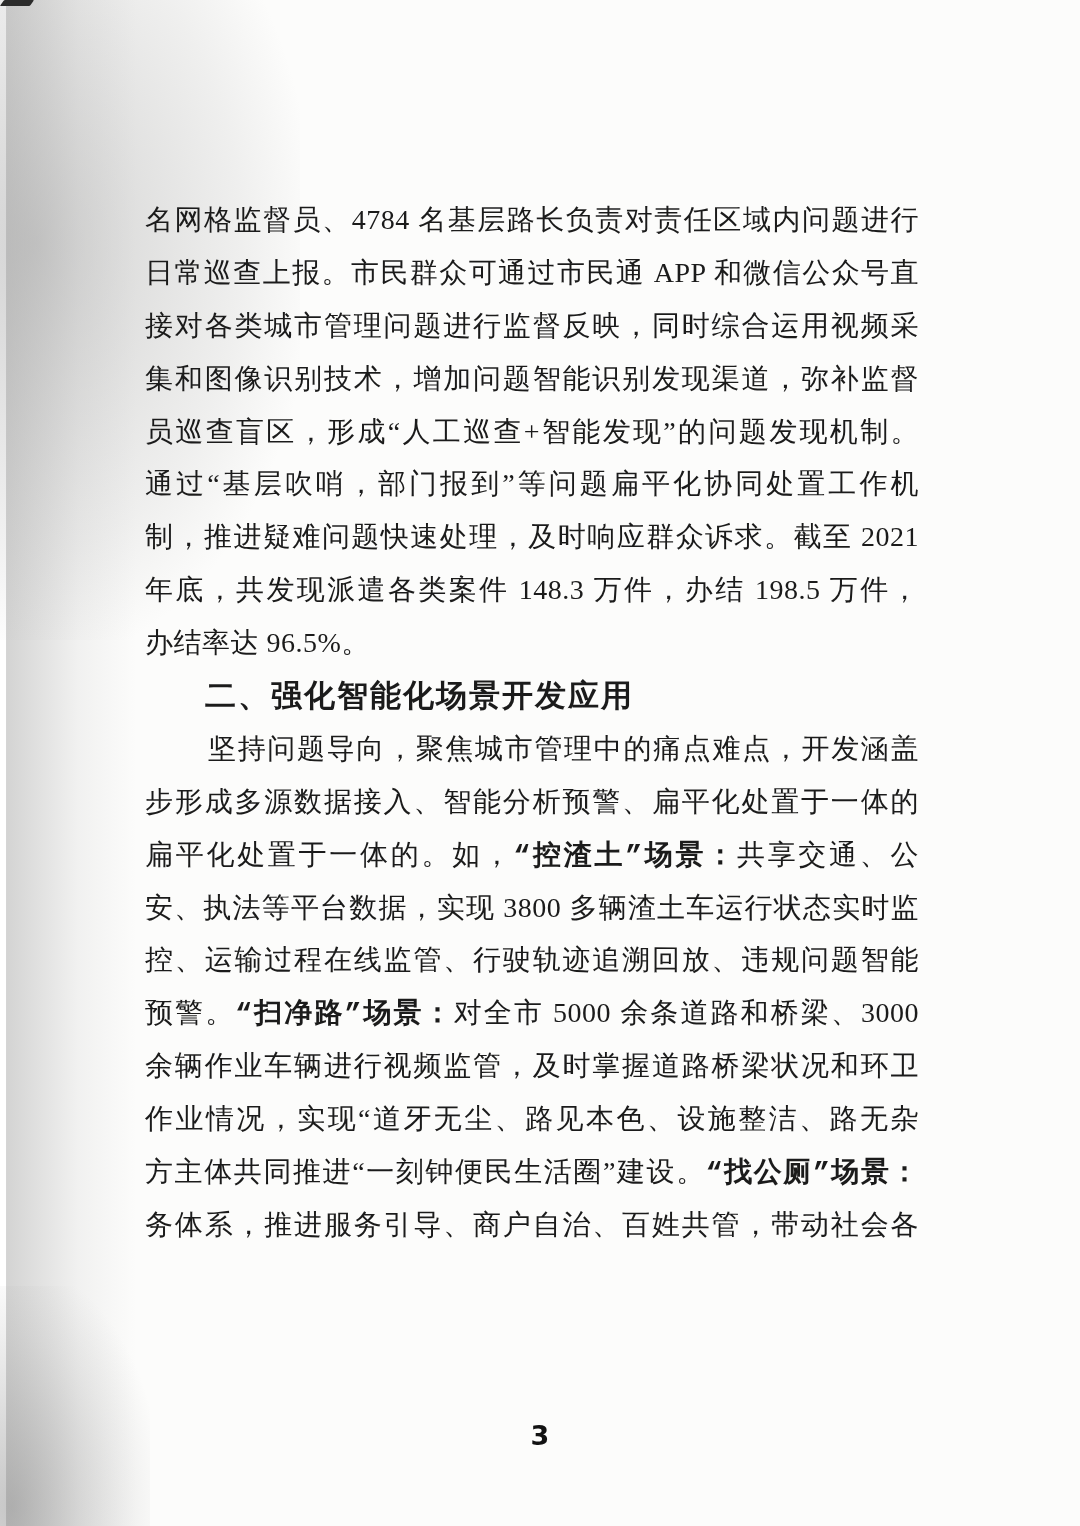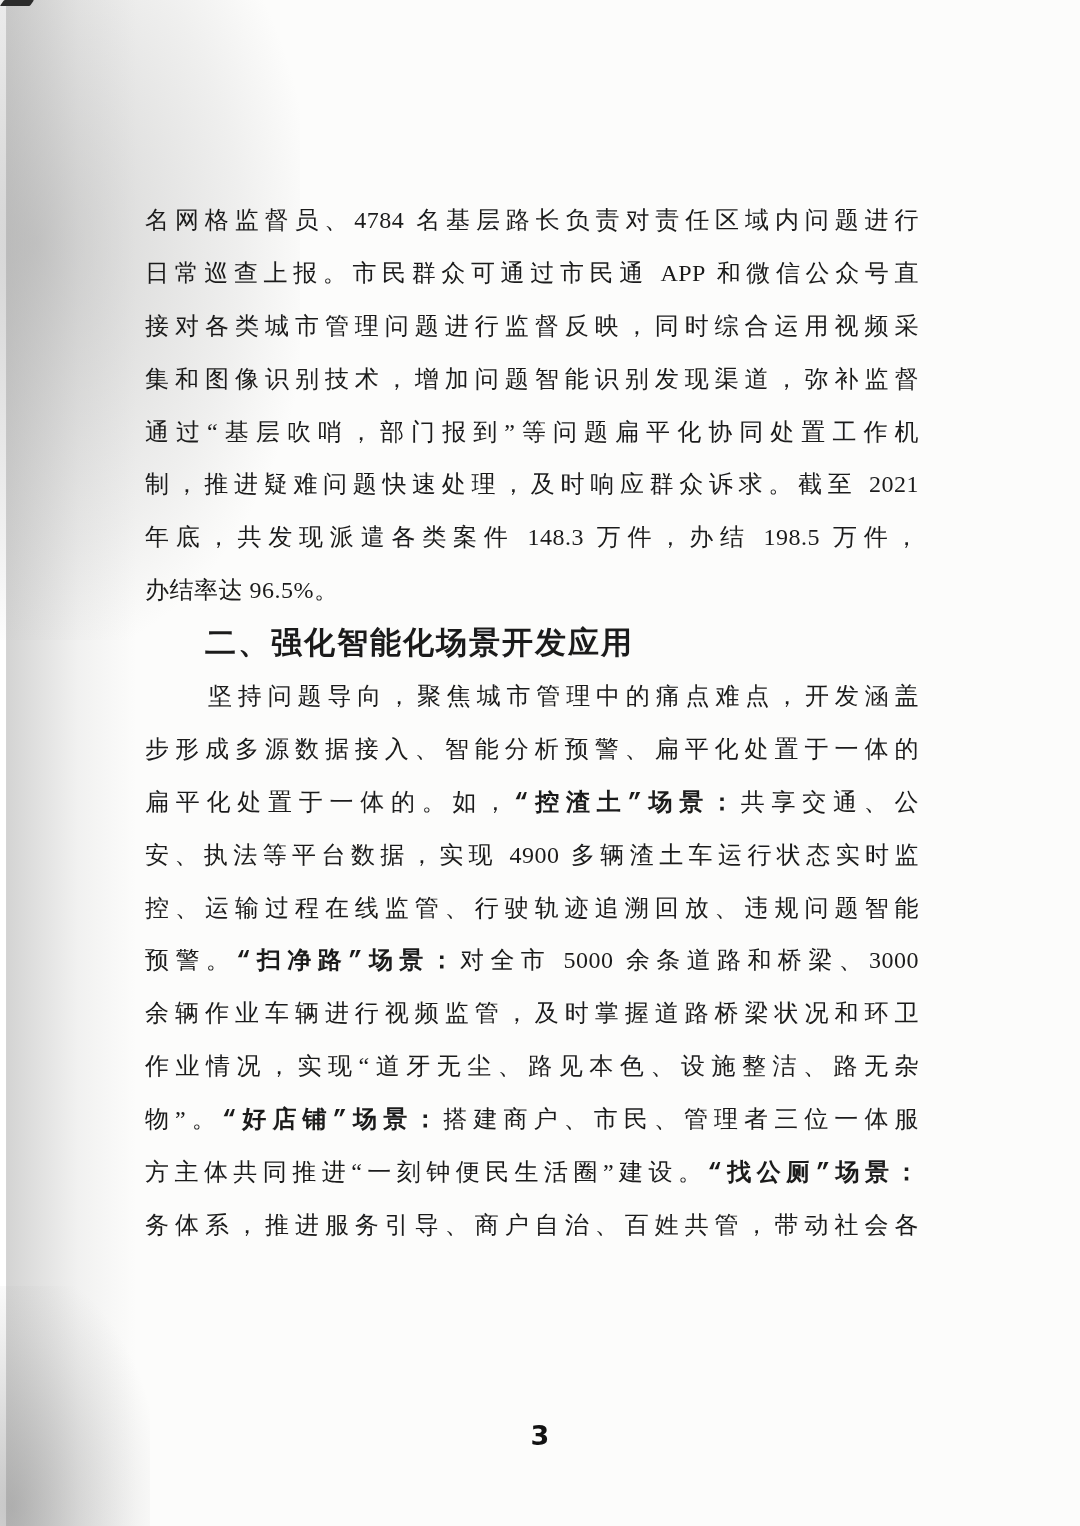--- a/index.html
+++ b/index.html
@@ -34,21 +34,21 @@
   .paper-edge{
     position:absolute;left:0;top:0;width:7px;height:100%;background:#ffffff;
     pointer-events:none;
   }
   
   .text-block{
     position:absolute;left:145px;top:194px;width:774px;
   }
   .line{
     height:52.9px;line-height:52.9px;
-    font-size:24px;
+    font-size:28px;
     letter-spacing:0.5px;
     text-align:justify;text-align-last:justify;
     text-justify:inter-character;
   }
   .line.no-justify{text-align:left;text-align-last:left;}
   .line.indent{text-indent:63px;}
   .line .bold-run{
     font-family:Liberation Mono, monospace;
     font-weight:700;
   }
@@ -74,31 +74,31 @@
 <div class="scan-shadow-left"></div>
 <div class="scan-shadow-topleft"></div>
 <div class="scan-shadow-bottomleft"></div>
 <div class="corner-mark"></div>
 
 <div class="text-block">
     <div class="line"><span class="run">名网格监督员、4784 名基层路长负责对责任区域内问题进行</span></div>
     <div class="line"><span class="run">日常巡查上报。市民群众可通过市民通 APP 和微信公众号直</span></div>
     <div class="line"><span class="run">接对各类城市管理问题进行监督反映，同时综合运用视频采</span></div>
     <div class="line"><span class="run">集和图像识别技术，增加问题智能识别发现渠道，弥补监督</span></div>
+    <div class="line"><span class="run">员巡查盲区，形成“人工巡查+智能发现”的问题发现机制。</span></div>
     <div class="line"><span class="run">通过“基层吹哨，部门报到”等问题扁平化协同处置工作机</span></div>
     <div class="line"><span class="run">制，推进疑难问题快速处理，及时响应群众诉求。截至 2021</span></div>
     <div class="line"><span class="run">年底，共发现派遣各类案件 148.3 万件，办结 198.5 万件，</span></div>
     <div class="line no-justify"><span class="run">办结率达 96.5%。</span></div>
     <div class="line heading no-justify"><span class="run bold-run">二、强化智能化场景开发应用</span></div>
     <div class="line indent"><span class="run">坚持问题导向，聚焦城市管理中的痛点难点，开发涵盖</span></div>
     <div class="line"><span class="run">步形成多源数据接入、智能分析预警、扁平化处置于一体的</span></div>
     <div class="line"><span class="run">扁平化处置于一体的。如，</span><span class="run bold-run">“控渣土”场景：</span><span class="run">共享交通、公</span></div>
-    <div class="line"><span class="run">安、执法等平台数据，实现 4900 多辆渣土车运行状态实时监</span></div>
+    <div class="line"><span class="run">安、执法等平台数据，实现 3800 多辆渣土车运行状态实时监</span></div>
     <div class="line"><span class="run">控、运输过程在线监管、行驶轨迹追溯回放、违规问题智能</span></div>
     <div class="line"><span class="run">预警。</span><span class="run bold-run">“扫净路”场景：</span><span class="run">对全市 5000 余条道路和桥梁、3000</span></div>
     <div class="line"><span class="run">余辆作业车辆进行视频监管，及时掌握道路桥梁状况和环卫</span></div>
     <div class="line"><span class="run">作业情况，实现“道牙无尘、路见本色、设施整洁、路无杂</span></div>
-    <div class="line"><span class="run">物”。</span><span class="run bold-run">“好店铺”场景：</span><span class="run">搭建商户、市民、管理者三位一体服</span></div>
     <div class="line"><span class="run">方主体共同推进“一刻钟便民生活圈”建设。</span><span class="run bold-run">“找公厕”场景：</span></div>
     <div class="line"><span class="run">务体系，推进服务引导、商户自治、百姓共管，带动社会各</span></div>
   </div>
 
 <div class="footer">3</div>
 
 </body></html>

